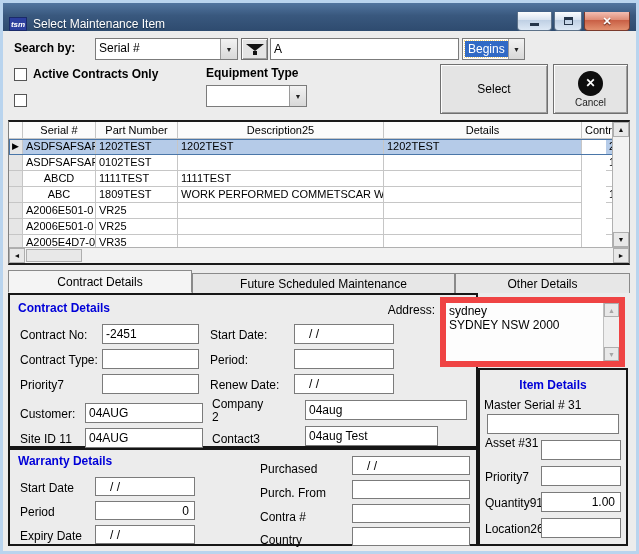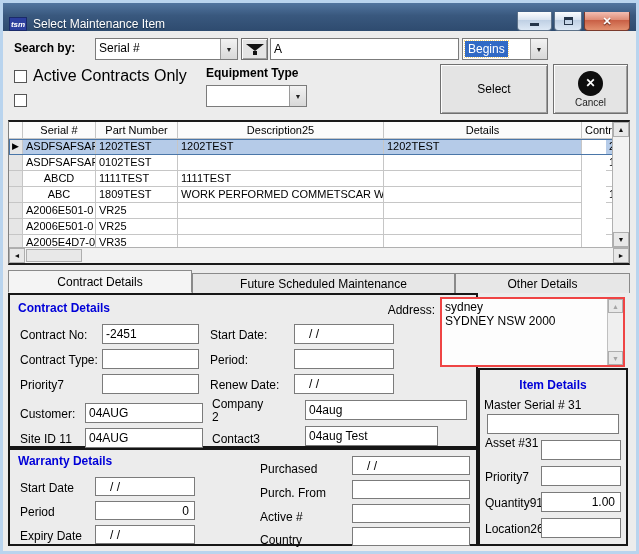--- a/index.html
+++ b/index.html
@@ -35,21 +35,21 @@
   .num{text-align:right;padding-right:5px;}
   
   .combo{position:absolute;height:22px;border:1px solid #7b7b7b;background:#fff;display:flex;}
   .combo .ctext{flex:1;font-size:12px;padding:2px 3px;overflow:hidden;white-space:nowrap;}
   .combo .ctext.selhl{background:#316ac5;color:#fff;outline:1px dotted #f3d27a;align-self:center;padding:1px 3px;margin-left:2px;flex:0 0 auto;}
   .cbtn{width:17px;background:linear-gradient(#f2f2f2,#d8d8d8);border-left:1px solid #9a9a9a;
     display:flex;align-items:center;justify-content:center;font-size:7px;color:#222;}
   
   .chk{position:absolute;display:flex;align-items:center;gap:6px;}
   .box{width:13px;height:13px;background:#fff;border:1px solid #555;}
-  .chk span.t{font-size:16px;font-weight:normal;}
+  .chk span.t{font-size:12px;font-weight:bold;}
   
   .bigbtn{position:absolute;background:#e4e4e4;border:1px solid #707070;
     box-shadow:inset 1px 1px 0 #fdfdfd, inset -1px -1px 0 #9e9e9e;
     display:flex;align-items:center;justify-content:center;font-size:12px;}
   .cancelwrap{flex-direction:column;gap:1px;}
   .ccircle{width:25px;height:25px;border-radius:50%;background:#0d0d0d;color:#fff;display:flex;
     align-items:center;justify-content:center;font-size:12px;font-weight:bold;}
   .ccap{font-size:10px;color:#222;}
   .funnelbtn{position:absolute;background:#e4e4e4;border:1px solid #707070;
     box-shadow:inset 1px 1px 0 #fdfdfd, inset -1px -1px 0 #9e9e9e;
@@ -80,21 +80,21 @@
   .hsb .sbtn{top:0;bottom:0;width:16px;}
   .hsb .lf{left:0;} .hsb .rt{right:0;}
   .hthumb{position:absolute;left:17px;top:1px;bottom:1px;width:56px;background:#e8e8e8;border:1px solid #aeaeae;}
   
   .tabbar{position:absolute;left:5px;top:239px;width:622px;height:23px;display:flex;}
   .tab{border:1px solid #8a8a8a;border-bottom:none;background:#e7e7e7;font-size:12px;display:flex;
     align-items:center;justify-content:center;margin-top:3px;}
   .tab.active{background:#f4f4f4;margin-top:0;border-bottom:1px solid #f4f4f4;}
   
   .panel{position:absolute;border:2px solid #161616;background:#ececec;}
-  .addrbox{position:absolute;left:437px;top:266px;width:185px;height:70px;border:2px solid #ef4444;background:#fdfdfd;z-index:6;}
+  .addrbox{position:absolute;left:437px;top:266px;width:185px;height:70px;border:6px solid #ef4444;background:#fdfdfd;z-index:6;}
   .addrtext{position:absolute;left:3px;top:1px;right:18px;bottom:1px;font-size:12px;white-space:pre-line;overflow:hidden;}
   .asb{position:absolute;top:0;right:0;bottom:0;width:16px;background:#efefef;border-left:1px solid #c0c0c0;}
   .asb .sbtn{left:0;right:0;height:14px;color:#a5a5a5;}
   .asb .up{top:0;} .asb .dn{bottom:0;}
 </style>
 </head>
 <body>
 
 <div class="win">
 
@@ -119,21 +119,21 @@
     <span class="lbl b" style="left:11px;top:10px;">Search by:</span>
     <div class="combo" style="left:92px;top:7px;width:143px;">
       <span class="ctext">Serial #</span>
       <span class="cbtn">▼</span>
     </div>
     <div class="funnelbtn" style="left:238px;top:7px;width:27px;height:22px;">
       <span class="ftri"></span>
       <span class="fstem"></span>
     </div>
     <input class="field" style="left: 267px; top: 7px; width: 189px; height: 22px;" value="A">
-    <div class="combo" style="left:459px;top:7px;width:86px;">
+    <div class="combo" style="left:459px;top:7px;width:63px;">
       <span class="ctext selhl">Begins</span>
       <span class="cbtn" style="margin-left:auto;">▼</span>
     </div>
 
     <div class="chk" style="left:11px;top:36px;">
       <span class="box"></span>
       <span class="t">Active Contracts Only</span>
     </div>
     <div class="chk" style="left:11px;top:63px;">
       <span class="box"></span>
@@ -275,21 +275,21 @@
       <span class="lbl" style="left:10px;top:31px;">Start Date</span>
       <input class="field date" style="left: 85px; top: 27px; width: 100px; height: 19px;" value="/ /">
       <span class="lbl" style="left:10px;top:55px;">Period</span>
       <input class="field num" style="left: 85px; top: 51px; width: 100px; height: 19px;" value="0">
       <span class="lbl" style="left:10px;top:79px;">Expiry Date</span>
       <input class="field date" style="left: 85px; top: 75px; width: 100px; height: 19px;" value="/ /">
       <span class="lbl" style="left:250px;top:12px;">Purchased</span>
       <input class="field date" style="left: 342px; top: 6px; width: 118px; height: 19px;" value="/ /">
       <span class="lbl" style="left:250px;top:36px;">Purch. From</span>
       <input class="field" style="left: 342px; top: 30px; width: 118px; height: 19px;" value="">
-      <span class="lbl" style="left:250px;top:60px;">Active #</span>
+      <span class="lbl" style="left:250px;top:60px;">Contra #</span>
       <input class="field" style="left: 342px; top: 54px; width: 118px; height: 19px;" value="">
       <span class="lbl" style="left:250px;top:83px;">Country</span>
       <input class="field" style="left: 342px; top: 77px; width: 118px; height: 19px;" value="">
     </div>
 
     <div class="panel" style="left:475px;top:337px;width:150px;height:178px;z-index:8;">
       <span class="lbl blue" style="left:0;top:8px;width:146px;text-align:center;">Item Details</span>
       <span class="lbl" style="left:4px;top:28px;">Master Serial # 31</span>
       <input class="field" style="left: 7px; top: 44px; width: 132px;" value="">
       <span class="lbl" style="left:5px;top:66px;">Asset #31</span>

